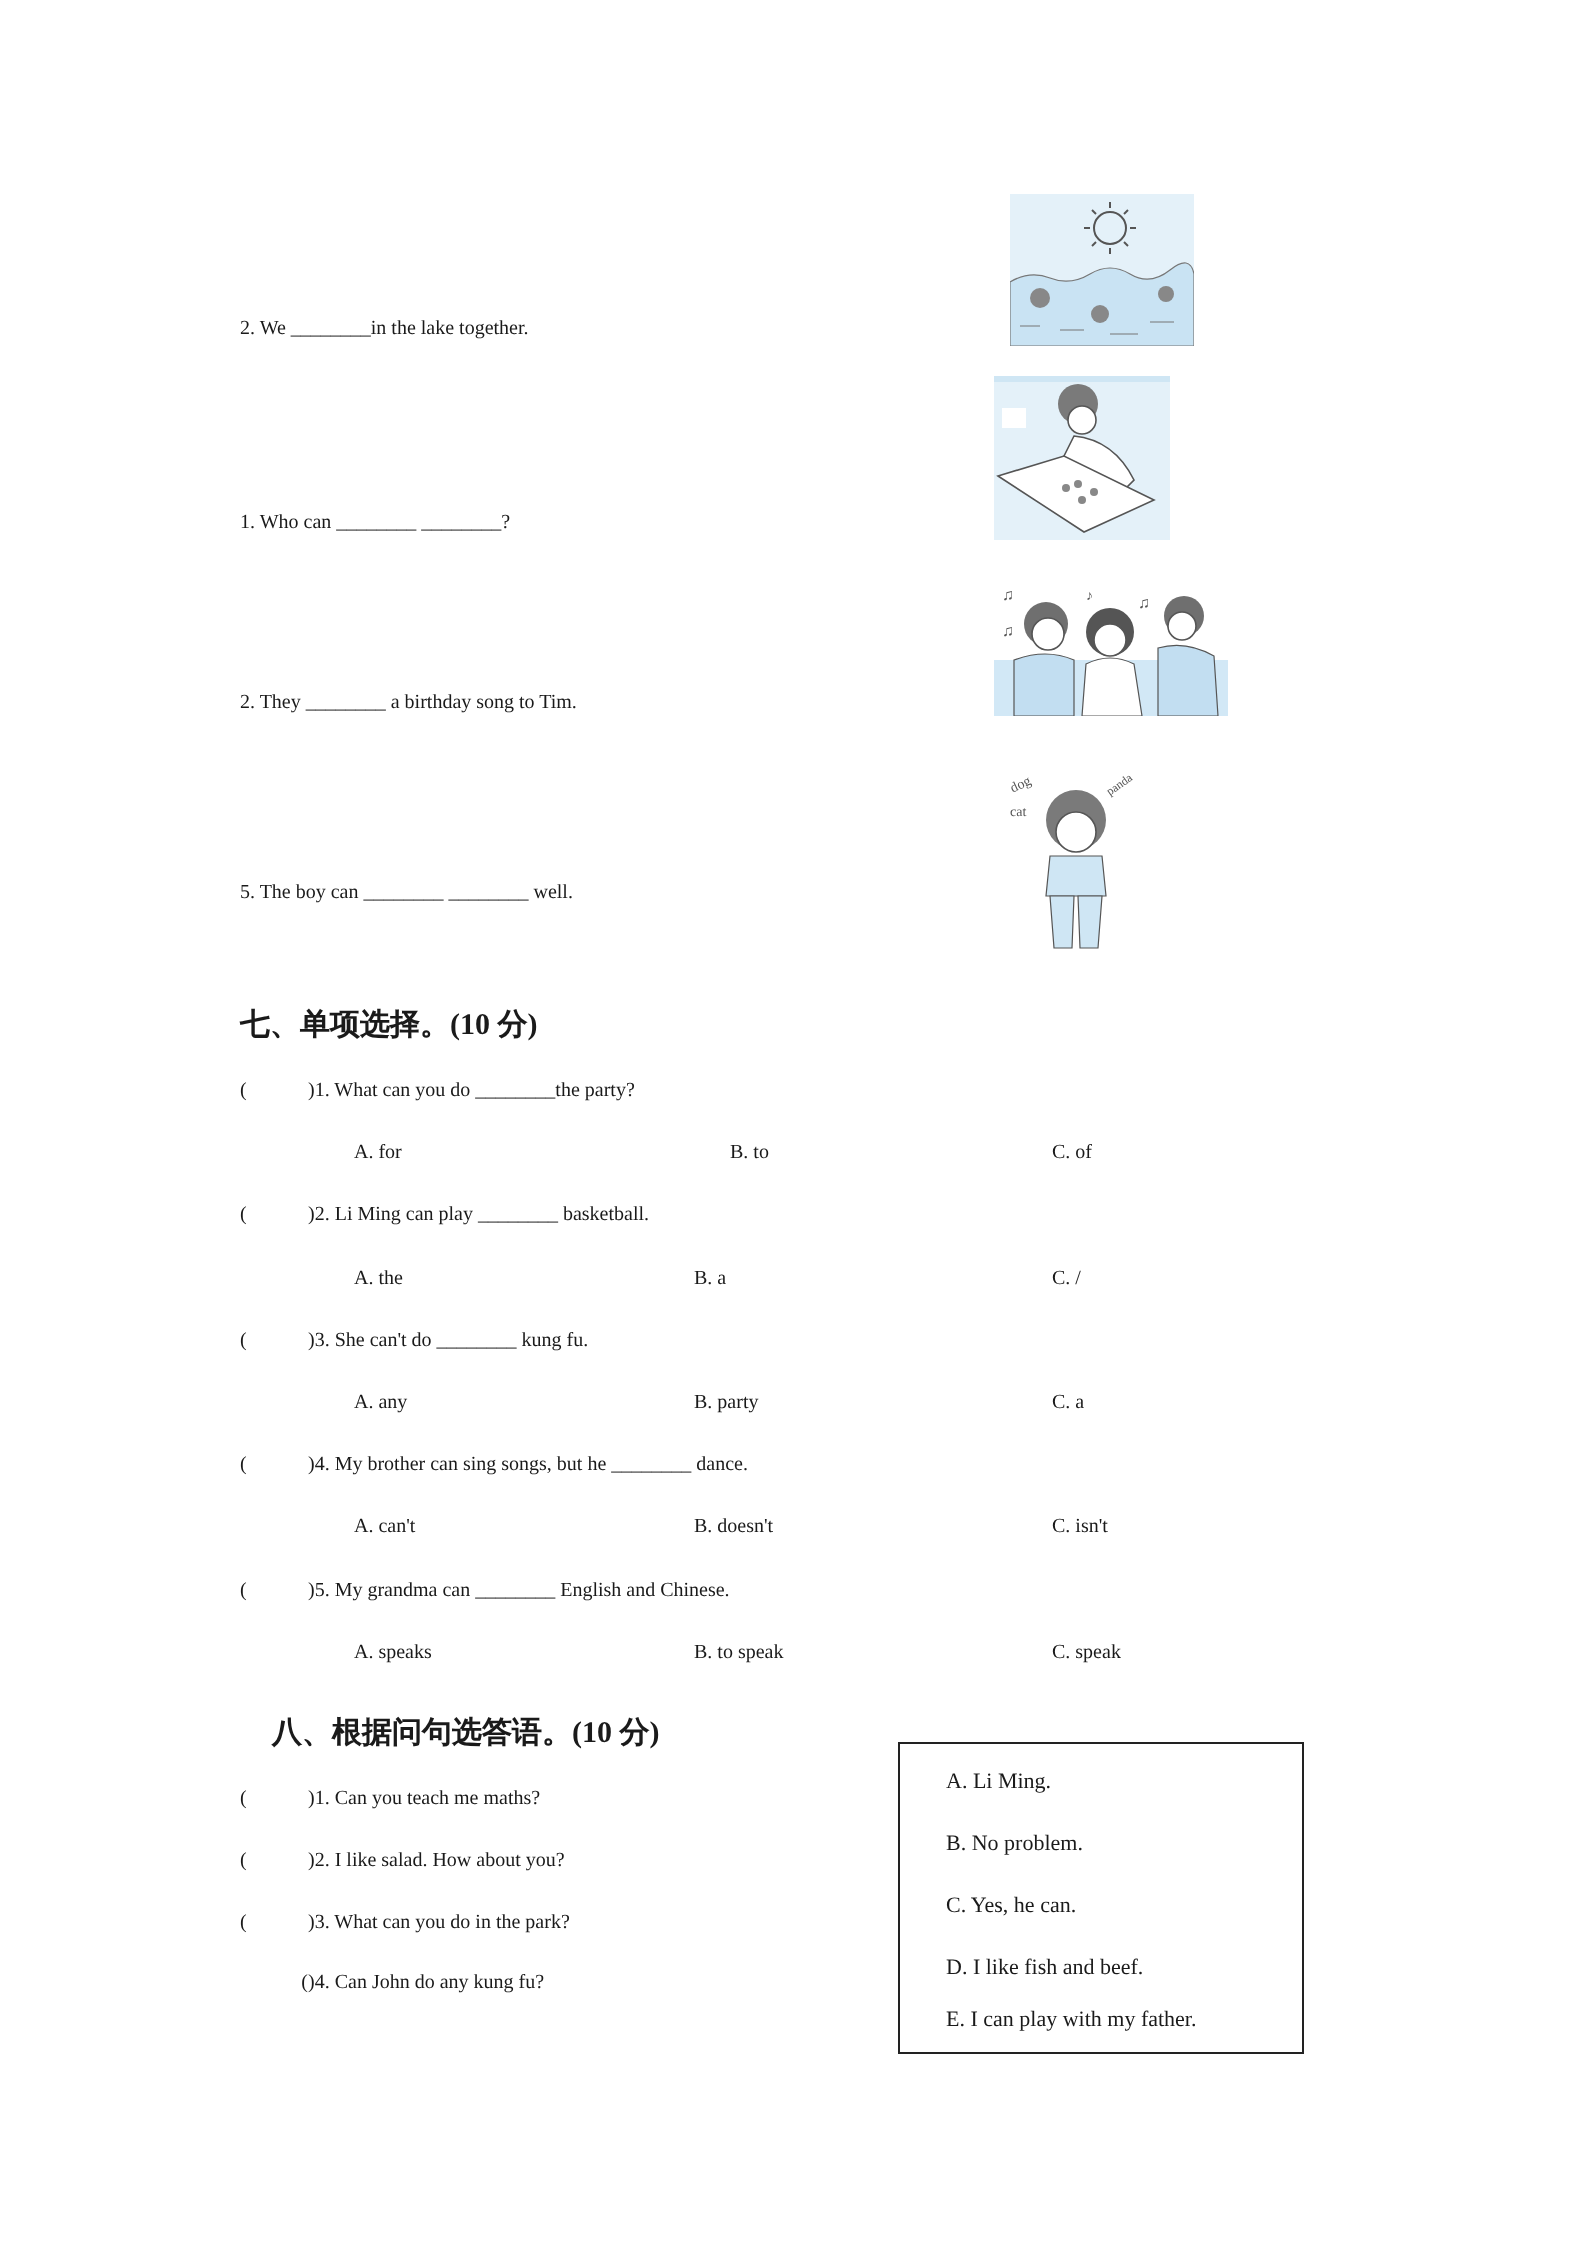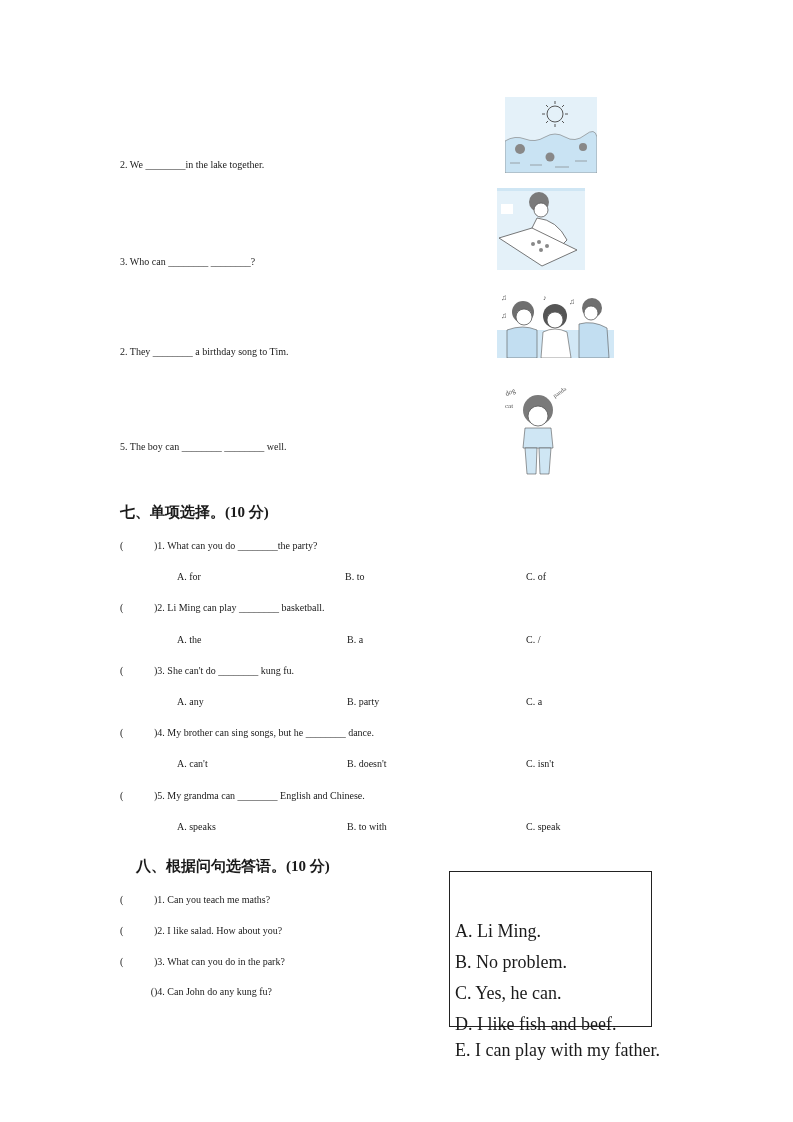--- a/index.html
+++ b/index.html
@@ -7,27 +7,27 @@
          font-family: "Liberation Serif", "DejaVu Serif", serif; color: #1a1a1a; font-size: 15px; }
   .abs { position: absolute; white-space: nowrap; }
   .line { font-size: 10px; }
   .heading { font-size: 15px; font-family: "DejaVu Sans", "Liberation Sans", sans-serif; font-weight: bold; }
   .heading .pts { font-family: "Liberation Serif", serif; }
   .paren { display: inline-block; width: 34px; }
   .pic { position: absolute; background: #ddeef8; overflow: hidden; }
   .pic svg { width: 100%; height: 100%; display: block; }
   .answer-box { position: absolute; left: 449px; top: 871px; width: 203px; height: 156px;
                 border: 1px solid #222; box-sizing: border-box; }
-  .answer-box .opt { position: absolute; left: 5px; font-size: 18px; white-space: nowrap; margin-top: 36px; }
+  .answer-box .opt { position: absolute; left: 23px; font-size: 11px; white-space: nowrap; }
 </style>
 </head>
 <body>
 
 <div class="abs line" style="left:120px; top:159px;">2. We ________in the lake together.</div>
-<div class="abs line" style="left:120px; top:256px;">3. Who can ________ ________?</div>
+<div class="abs line" style="left:120px; top:256px;">1. Who can ________ ________?</div>
 <div class="abs line" style="left:120px; top:346px;">2. They ________ a birthday song to Tim.</div>
 <div class="abs line" style="left:120px; top:441px;">5. The boy can ________ ________ well.</div>
 
 <div class="pic" style="left:505px; top:97px; width:92px; height:76px;">
   <svg viewBox="0 0 92 76">
     <rect width="92" height="76" fill="#e4f1f9"></rect>
     <circle cx="50" cy="17" r="8" fill="none" stroke="#555" stroke-width="1"></circle>
     <g stroke="#555" stroke-width="1">
       <line x1="50" y1="4" x2="50" y2="7"></line>
         <line x1="50" y1="27" x2="50" y2="30"></line>
@@ -101,21 +101,21 @@
 </div>
 
 <div class="abs heading" style="left:120px; top:503px;">
   <span>七、单项选择。</span><span class="pts">(10 分)</span>
 </div>
 
 <div class="abs line" style="left:120px; top:540px;">
   <span class="paren">(</span><span>)1. What can you do ________the party?</span>
 </div>
 <div class="abs line" style="left:177px; top:571px;">A. for</div>
-<div class="abs line" style="left:345px; top:571px;">B. to</div>
+<div class="abs line" style="left:365px; top:571px;">B. to</div>
 <div class="abs line" style="left:526px; top:571px;">C. of</div>
 
 <div class="abs line" style="left:120px; top:602px;">
   <span class="paren">(</span><span>)2. Li Ming can play ________ basketball.</span>
 </div>
 <div class="abs line" style="left:177px; top:634px;">A. the</div>
 <div class="abs line" style="left:347px; top:634px;">B. a</div>
 <div class="abs line" style="left:526px; top:634px;">C. /</div>
 
 <div class="abs line" style="left:120px; top:665px;">
@@ -129,21 +129,21 @@
   <span class="paren">(</span><span>)4. My brother can sing songs, but he ________ dance.</span>
 </div>
 <div class="abs line" style="left:177px; top:758px;">A. can't</div>
 <div class="abs line" style="left:347px; top:758px;">B. doesn't</div>
 <div class="abs line" style="left:526px; top:758px;">C. isn't</div>
 
 <div class="abs line" style="left:120px; top:790px;">
   <span class="paren">(</span><span>)5. My grandma can ________ English and Chinese.</span>
 </div>
 <div class="abs line" style="left:177px; top:821px;">A. speaks</div>
-<div class="abs line" style="left:347px; top:821px;">B. to with</div>
+<div class="abs line" style="left:347px; top:821px;">B. to speak</div>
 <div class="abs line" style="left:526px; top:821px;">C. speak</div>
 
 <div class="abs heading" style="left:136px; top:857px;">
   <span>八、根据问句选答语。</span><span class="pts">(10 分)</span>
 </div>
 
 <div class="abs line" style="left:120px; top:894px;">
   <span class="paren">(</span><span>)1. Can you teach me maths?</span>
 </div>
 <div class="abs line" style="left:120px; top:925px;">

